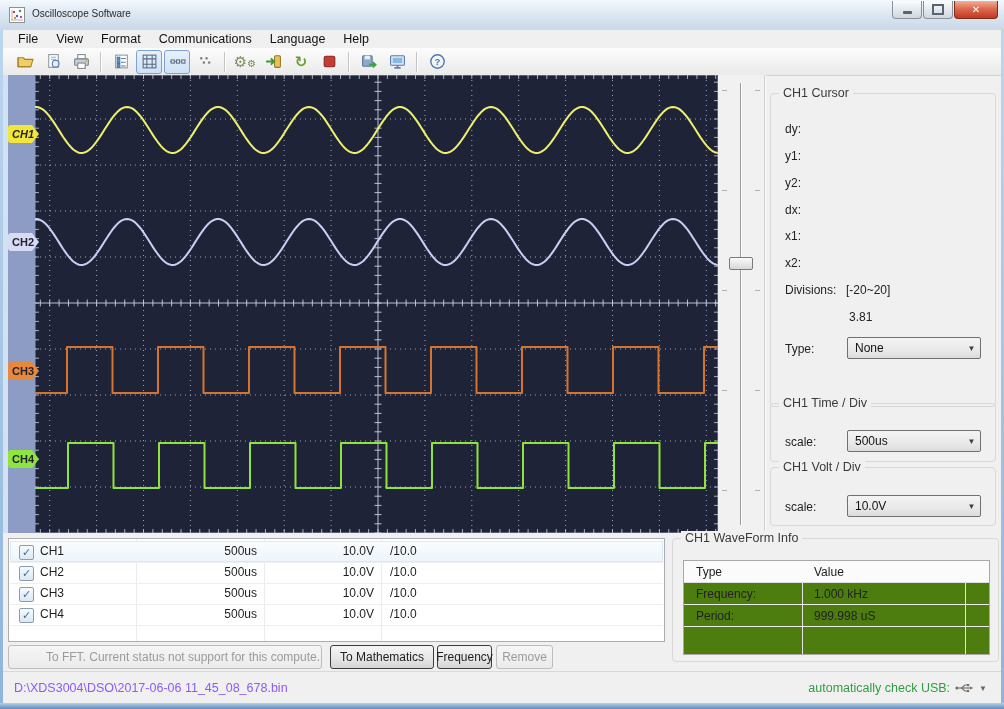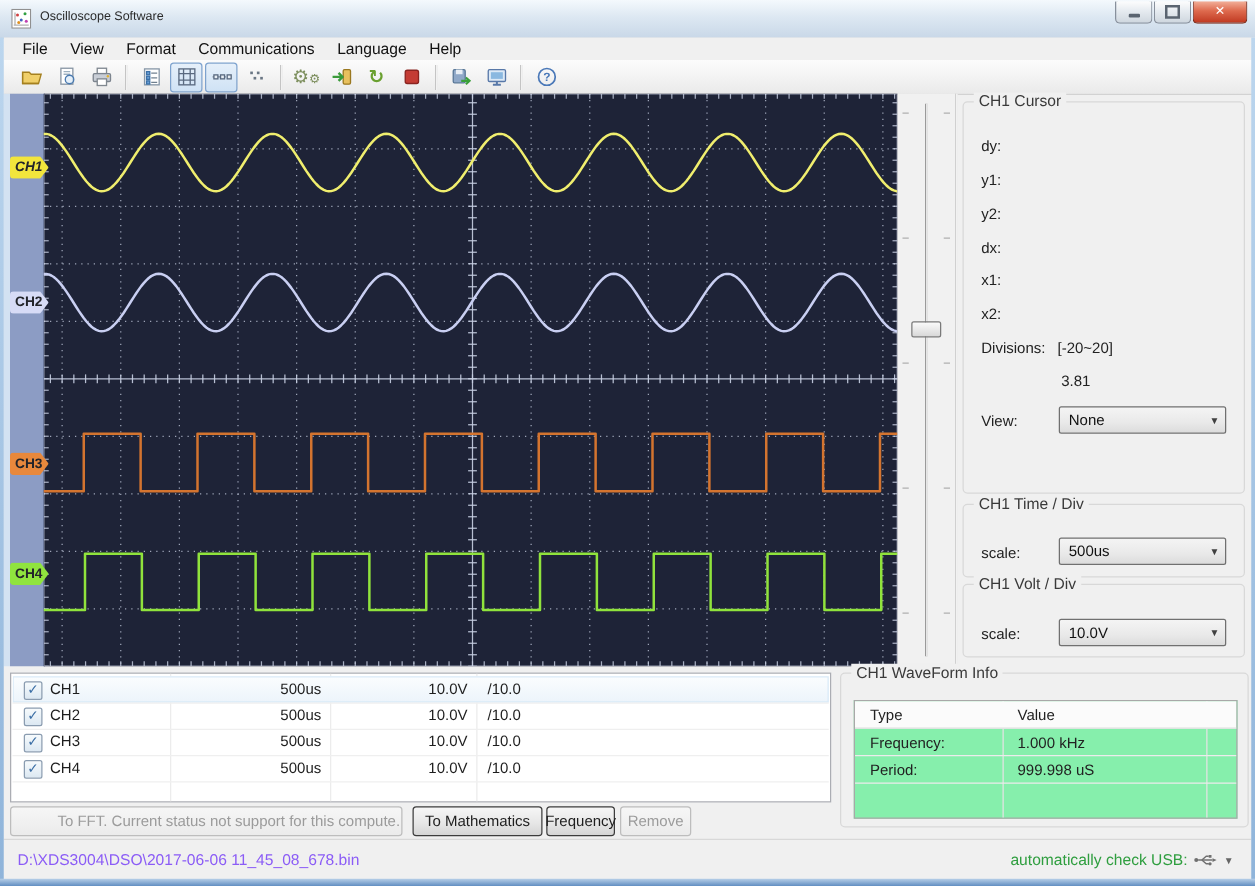--- a/index.html
+++ b/index.html
@@ -47,21 +47,21 @@
   .tag-ch4{top:450px;background:#90e43e;}
   
   .slider-zone{position:absolute;left:718px;top:75px;width:46px;height:458px;background:#f1f1f1;}
   .slider-track{position:absolute;left:22px;top:8px;width:1px;height:442px;background:#9a9a9a;border-right:1px solid #fff;}
   .slider-thumb{position:absolute;left:11px;top:182px;width:22px;height:11px;border:1px solid #7a8halo;border:1px solid #7a7a7a;border-radius:2px;background:linear-gradient(#fafafa,#d8d8d8);}
   .stick{position:absolute;width:5px;height:1px;background:#b0b0b0;}
   .panel-divider{position:absolute;left:764px;top:75px;width:1px;height:458px;background:#d0d0d0;border-right:1px solid #fbfbfb;}
   
   .groupbox{position:absolute;border:1px solid #d8d8d8;border-radius:4px;background:transparent;}
   .gb-title{position:absolute;top:-8px;left:8px;background:#f0f0f0;padding:0 4px;color:#3a3a3a;font-size:12.5px;white-space:nowrap;}
-  .cursor-box{left:770px;top:81px;width:224px;height:312px;}
+  .cursor-box{left:770px;top:93px;width:224px;height:312px;}
   .time-box{left:770px;top:403px;width:224px;height:57px;}
   .volt-box{left:770px;top:467px;width:224px;height:57px;}
   .info-box{left:672px;top:538px;width:325px;height:122px;}
   .cfield{position:absolute;left:14px;color:#222;}
   .combo{position:absolute;height:22px;box-sizing:border-box;border:1px solid #707070;border-radius:2px;
          background:linear-gradient(#f4f4f4,#e9e9e9 60%,#dcdcdc);display:flex;align-items:center;}
   .combo .val{flex:1;padding-left:7px;color:#111;}
   .combo .arrow{width:17px;text-align:center;font-size:8px;color:#404040;}
   
   .chan-table{position:absolute;left:8px;top:538px;width:657px;height:104px;background:#fff;border:1px solid #abadb3;box-sizing:border-box;}
@@ -73,21 +73,21 @@
   .ct-name{position:absolute;left:30px;top:3px;}
   .ct-time{position:absolute;left:127px;width:120px;top:3px;text-align:right;}
   .ct-volt{position:absolute;left:255px;width:109px;top:3px;text-align:right;}
   .ct-att{position:absolute;left:380px;top:3px;}
   
   .btn{position:absolute;top:645px;height:24px;box-sizing:border-box;border:1px solid #4f4f4f;border-radius:3px;
        background:linear-gradient(#f6f6f6,#e7e7e7 55%,#d5d5d5);font-size:12px;color:#1e1e1e;
        display:flex;align-items:center;justify-content:center;}
   .btn.disabled{color:#9b9b9b;border-color:#bdbdbd;background:linear-gradient(#f6f6f6,#ebebeb);}
   
-  .info-table{position:absolute;left:10px;top:21px;width:305px;height:93px;background:#86efac;border:1px solid #a8a8a8;}
+  .info-table{position:absolute;left:10px;top:21px;width:305px;height:93px;background:#4d7c0f;border:1px solid #a8a8a8;}
   .it-vline{position:absolute;top:0;bottom:0;width:1px;background:#e4e4e4;}
   .it-row{position:absolute;left:0;width:100%;height:22px;border-bottom:1px solid #ececec;box-sizing:border-box;}
   .it-row .c1{position:absolute;left:12px;top:4px;color:#222;}
   .it-row .c2{position:absolute;left:130px;top:4px;color:#222;}
   .it-header{background:#fbfbfb;border-bottom:1px solid #dedede;}
   
   .statusbar{position:absolute;left:3px;top:671px;width:998px;height:32px;background:#f0f0f0;border-top:1px solid #d8d8d8;}
   .file-path{position:absolute;left:11px;top:9px;font-size:12.5px;color:#8b5cf6;}
   .usb-cluster{position:absolute;right:14px;top:9px;display:flex;align-items:center;gap:5px;}
   .usb-text{color:#2f9e3f;font-size:12.5px;}
@@ -669,21 +669,21 @@
     <span class="gb-title">CH1 Cursor</span>
     <span class="cfield" style="top:28px;">dy:</span>
     <span class="cfield" style="top:55px;">y1:</span>
     <span class="cfield" style="top:82px;">y2:</span>
     <span class="cfield" style="top:109px;">dx:</span>
     <span class="cfield" style="top:135px;">x1:</span>
     <span class="cfield" style="top:162px;">x2:</span>
     <span class="cfield" style="top:189px;">Divisions:</span>
     <span class="cfield" style="top:189px;left:75px;">[-20~20]</span>
     <span class="cfield" style="top:216px;left:78px;">3.81</span>
-    <span class="cfield" style="top:248px;">View:</span>
+    <span class="cfield" style="top:248px;">Type:</span>
     <div class="combo" style="left:76px;top:243px;width:134px;">
       <span class="val">None</span>
       <span class="arrow">▼</span>
     </div>
   </div>
 
   <div class="groupbox time-box">
     <span class="gb-title">CH1 Time / Div</span>
     <span class="cfield" style="top:31px;">scale:</span>
     <div class="combo" style="left:76px;top:26px;width:134px;">

